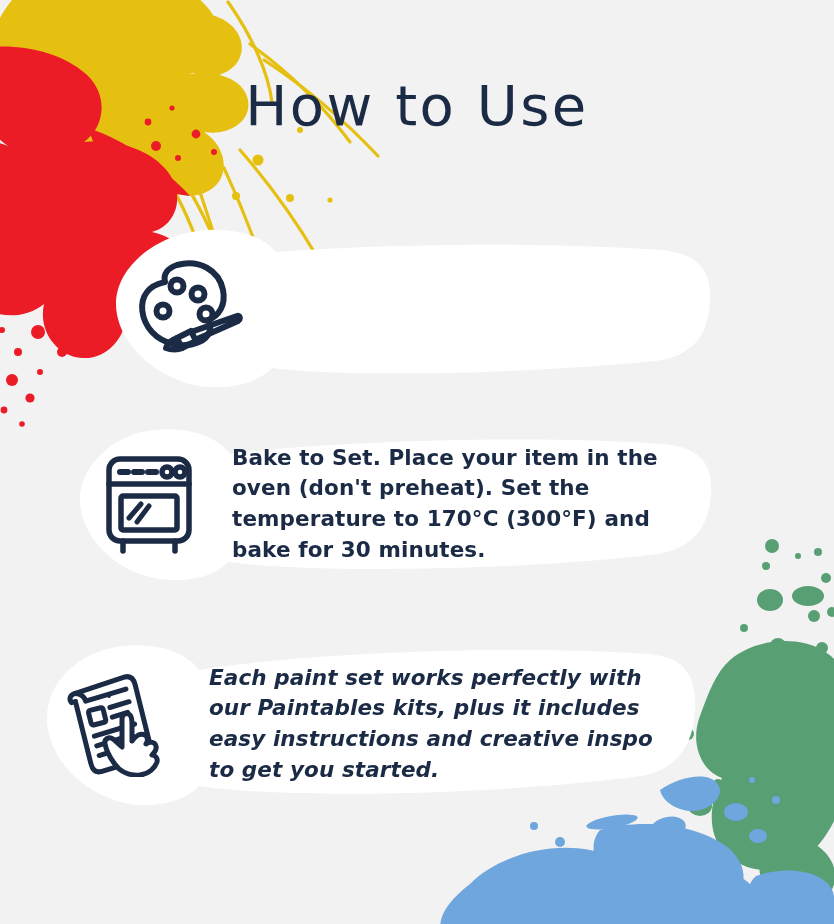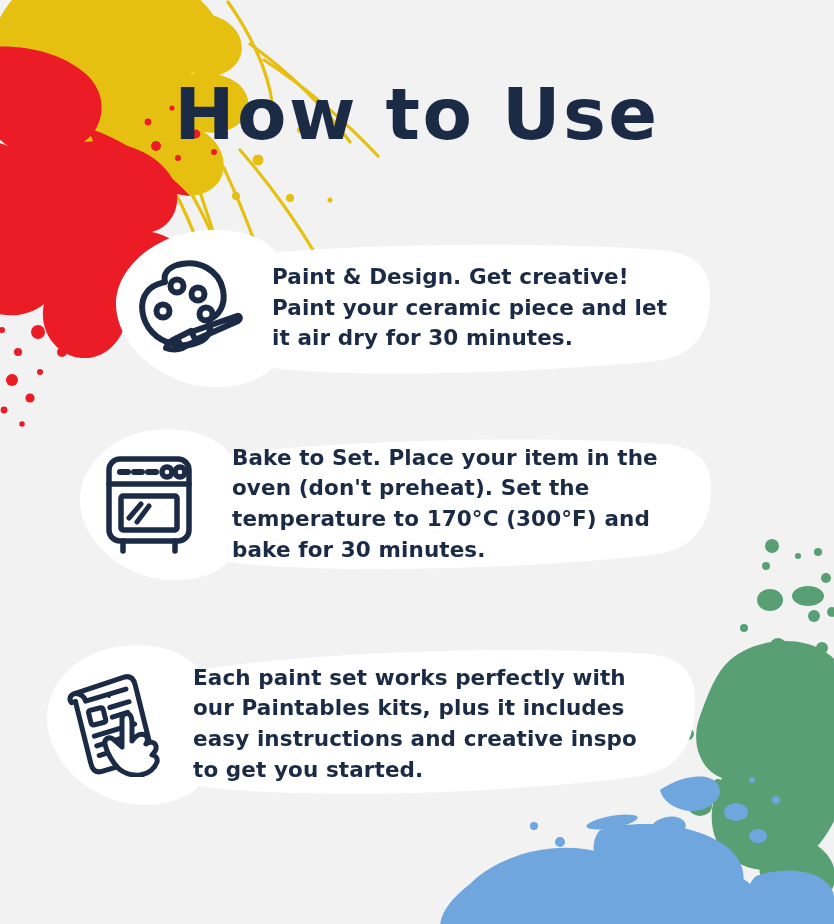--- a/index.html
+++ b/index.html
@@ -26,22 +26,22 @@
   
   .title-wrap {
     position:absolute;
     left:0; top:78px;
     width:834px;
     text-align:center;
     z-index:5;
   }
   .page-title {
     font-family:"DejaVu Sans", sans-serif;
-    font-size:72px;
-    font-weight:700;
+    font-size:56px;
+    font-weight:400;
     letter-spacing:2.5px;
     color:#1b2a45;
     line-height:1;
   }
 
   
   .steps { position:absolute; inset:0; z-index:4; }
 
   .step-card {
     position:absolute;
@@ -82,21 +82,21 @@
   #card-1 { left:100px; top:228px;  width:612px; height:160px; }
   #card-1 .step-icon { margin-left:22px;  width:132px; height:132px; }
   #card-1 .step-text { margin-left:18px; width:410px; }
 
   #card-2 { left:58px;  top:428px;  width:655px; height:152px; }
   #card-2 .step-icon { margin-left:30px;  width:122px; height:132px; }
   #card-2 .step-text { margin-left:22px; width:445px; }
 
   #card-3 { left:25px;  top:640px;  width:672px; height:168px; }
   #card-3 .step-icon { margin-left:28px;  width:122px; height:132px; }
-  #card-3 .step-text { margin-left:18px; width:462px; }
+  #card-3 .step-text { margin-left:34px; width:462px;font-style:italic; }
 </style>
 </head>
 <body>
 
 <div class="splat-layer">
   <svg viewBox="0 0 834 924" xmlns="http://www.w3.org/2000/svg">
 
     <g fill="none" stroke="#e5c011" stroke-width="3.2" stroke-linecap="round">
       <path d="M10 96 C 60 86, 110 96, 150 108"></path>
       <path d="M0 120 C 50 106, 96 112, 140 128"></path>
@@ -295,21 +295,20 @@
         <circle cx="30" cy="55" r="6.5"></circle>
 
         <path d="M58 76 L 104 60 C 107 59, 108 63, 105 65 L 62 84"></path>
 
         <path d="M44 82 L 58 75 L 63 85 L 49 92 Z"></path>
 
         <path d="M44 82 C 38 84, 34 88, 33 92 C 38 94, 45 94, 49 92"></path>
       </svg>
     </div>
 
-    <p class="step-text">Paint &amp; Design. Get creative! Paint your ceramic piece and let it air dry for 30 minutes.</p>
   </div>
 
   <div class="step-card" id="card-2">
     <div class="card-bg">
       <svg width="655" height="152" viewBox="0 0 655 152" xmlns="http://www.w3.org/2000/svg">
         <path fill="#ffffff" d="M84 4 C 122 -4, 158 6, 172 26
                  C 260 14, 470 6, 606 16
                  C 640 19, 655 34, 653 66
                  C 651 100, 634 120, 600 126
                  C 470 142, 262 146, 170 134

